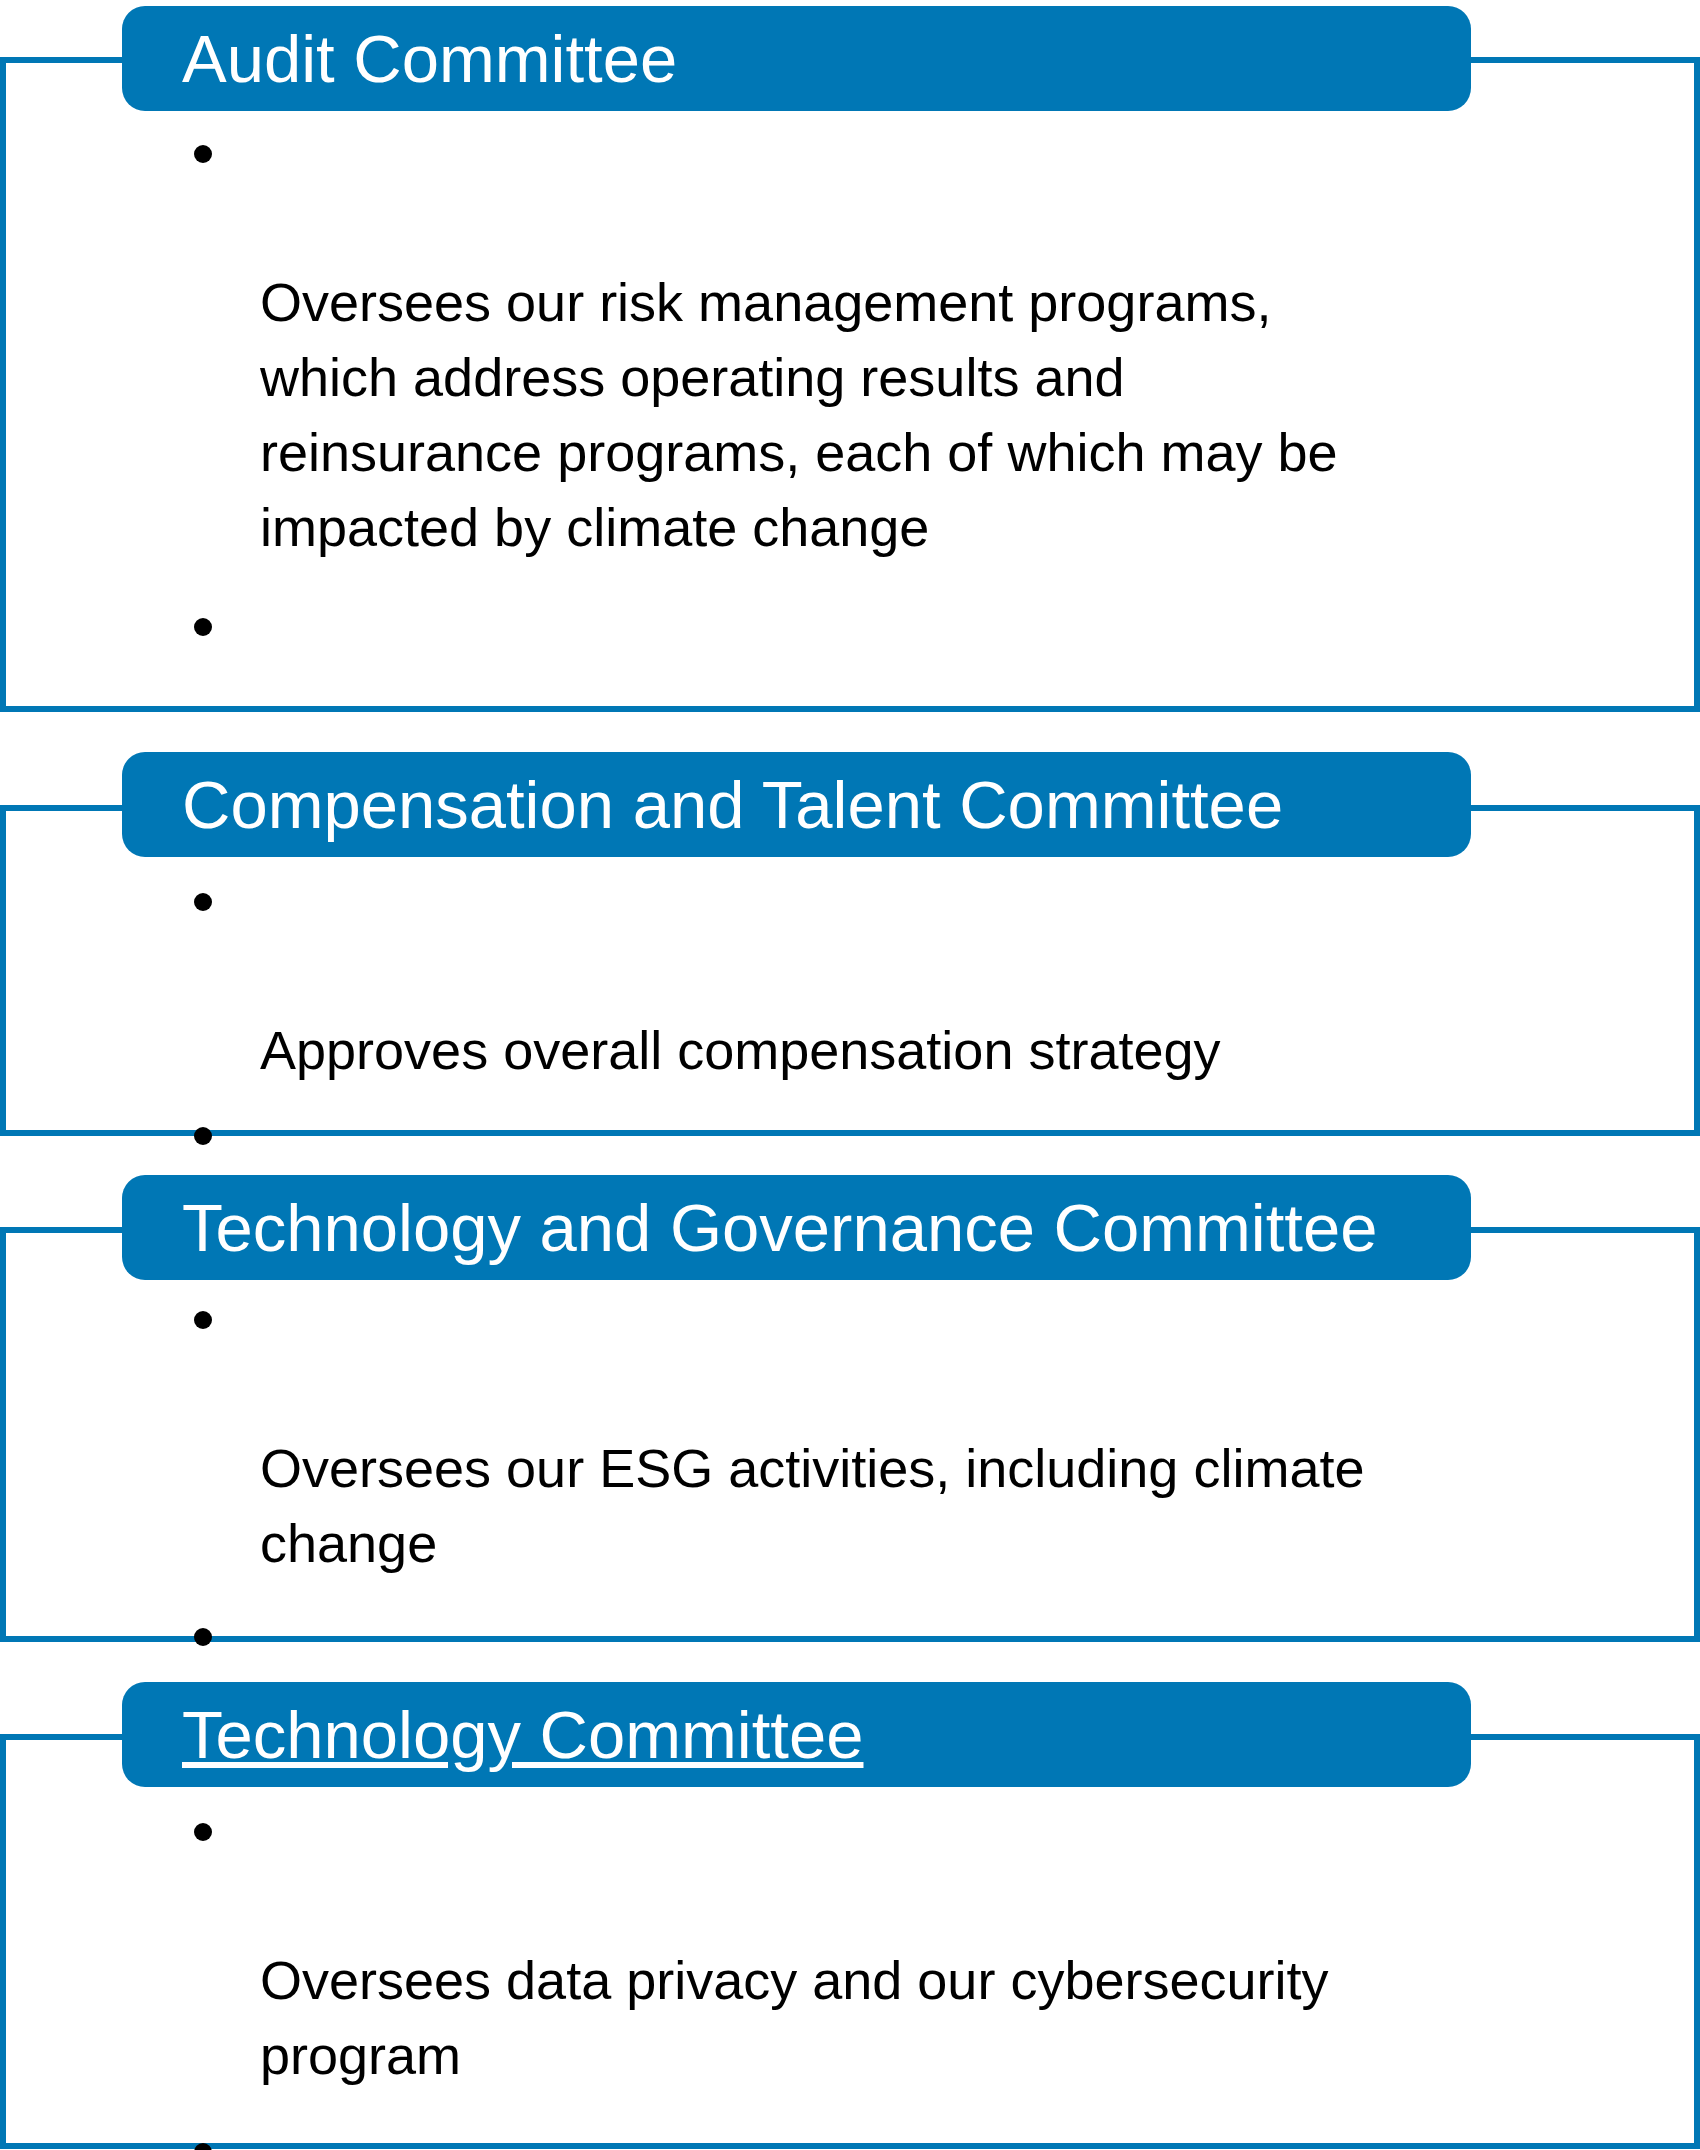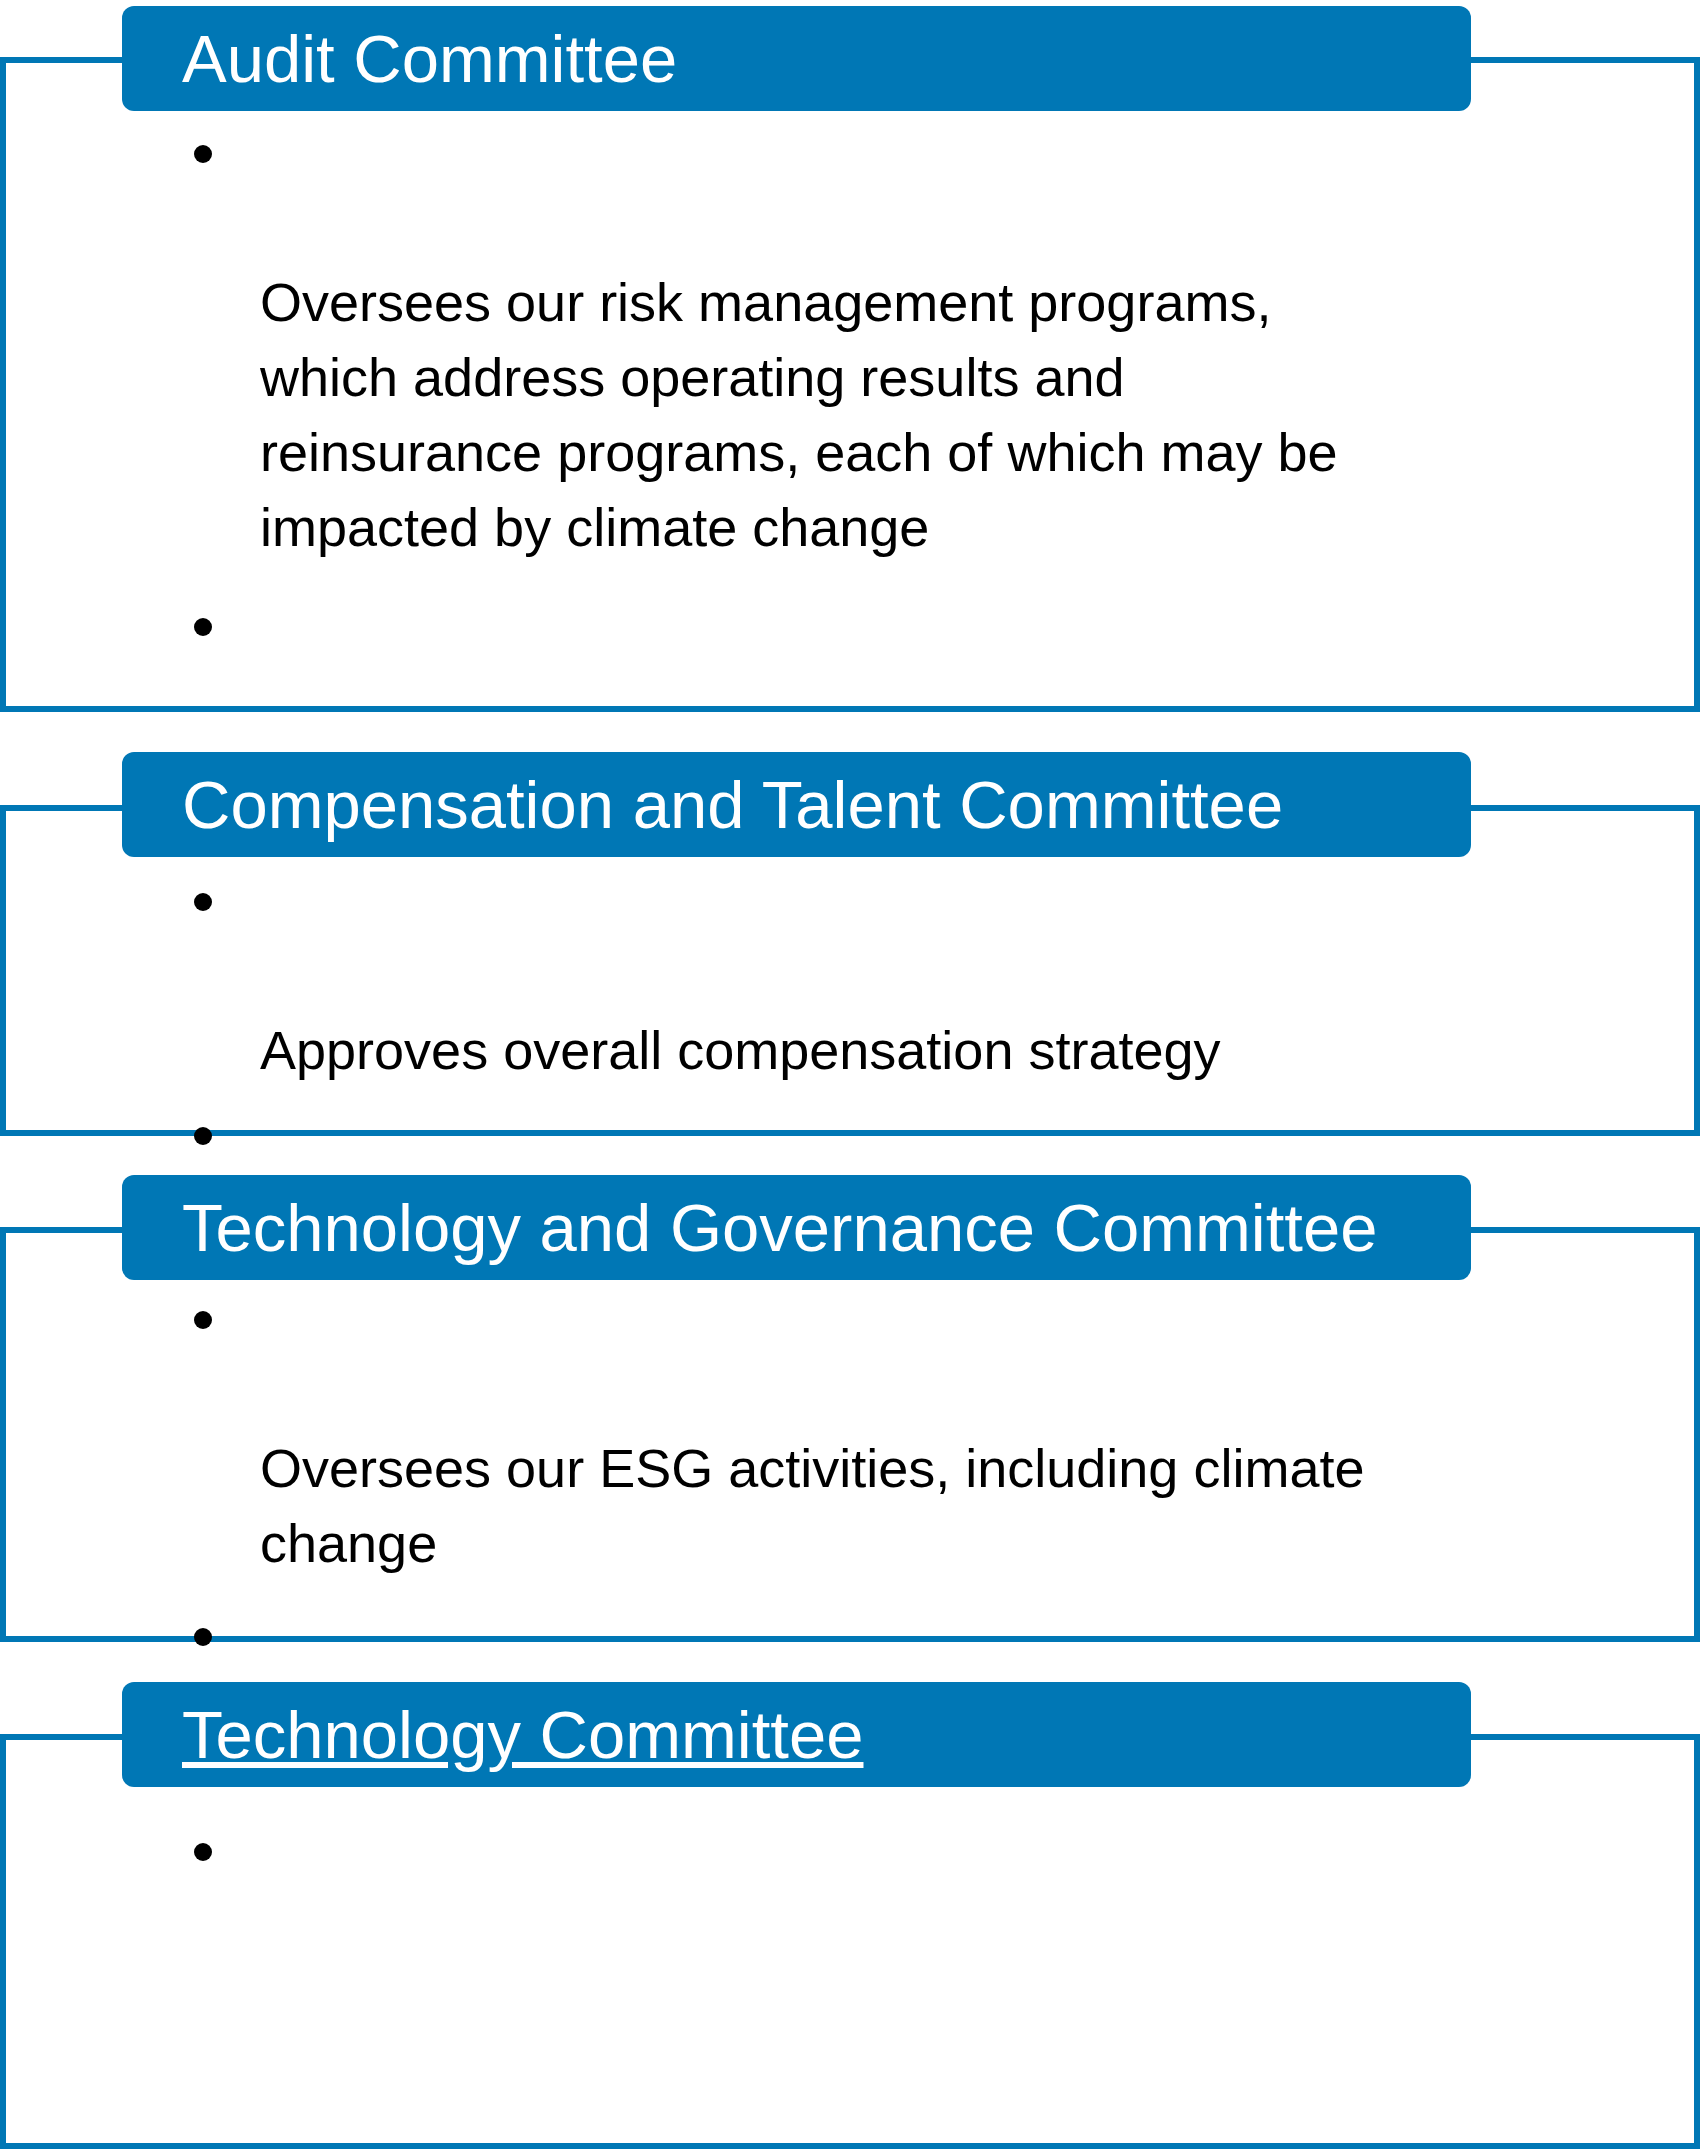--- a/index.html
+++ b/index.html
@@ -27,21 +27,21 @@
     box-sizing: border-box;
     border: 6.6px solid #0077b5;
     background: #ffffff;
   }
   .pill {
     position: absolute;
     left: 122px;
     width: 1349px;
     height: 105px;
     background: #0077b5;
-    border-radius: 12px;
+    border-radius: 23px;
     box-sizing: border-box;
     padding-left: 60px;
     color: #ffffff;
     font-size: 67px;
     line-height: 105px;
     white-space: nowrap;
   }
   .items {
     position: absolute;
     left: 260px;
@@ -133,19 +133,24 @@
     </li>
   </ul>
 </section>
 
 <section class="committee">
   <div class="frame" style="top:1734px;height:415px;"></div>
   <div class="pill" style="top:1682px;text-decoration:underline;">
     <span>Technology Committee</span>
   </div>
   <ul class="items" style="top:1793px;">
+    <li class="item">
+      <span class="bullet"></span>
+      <span>Oversees data privacy and our cybersecurity
+program</span>
+    </li>
     <li class="item" style="margin-top:19.7px;">
       <span class="bullet"></span>
       
     </li>
   </ul>
 </section>
 
 
 </body></html>

